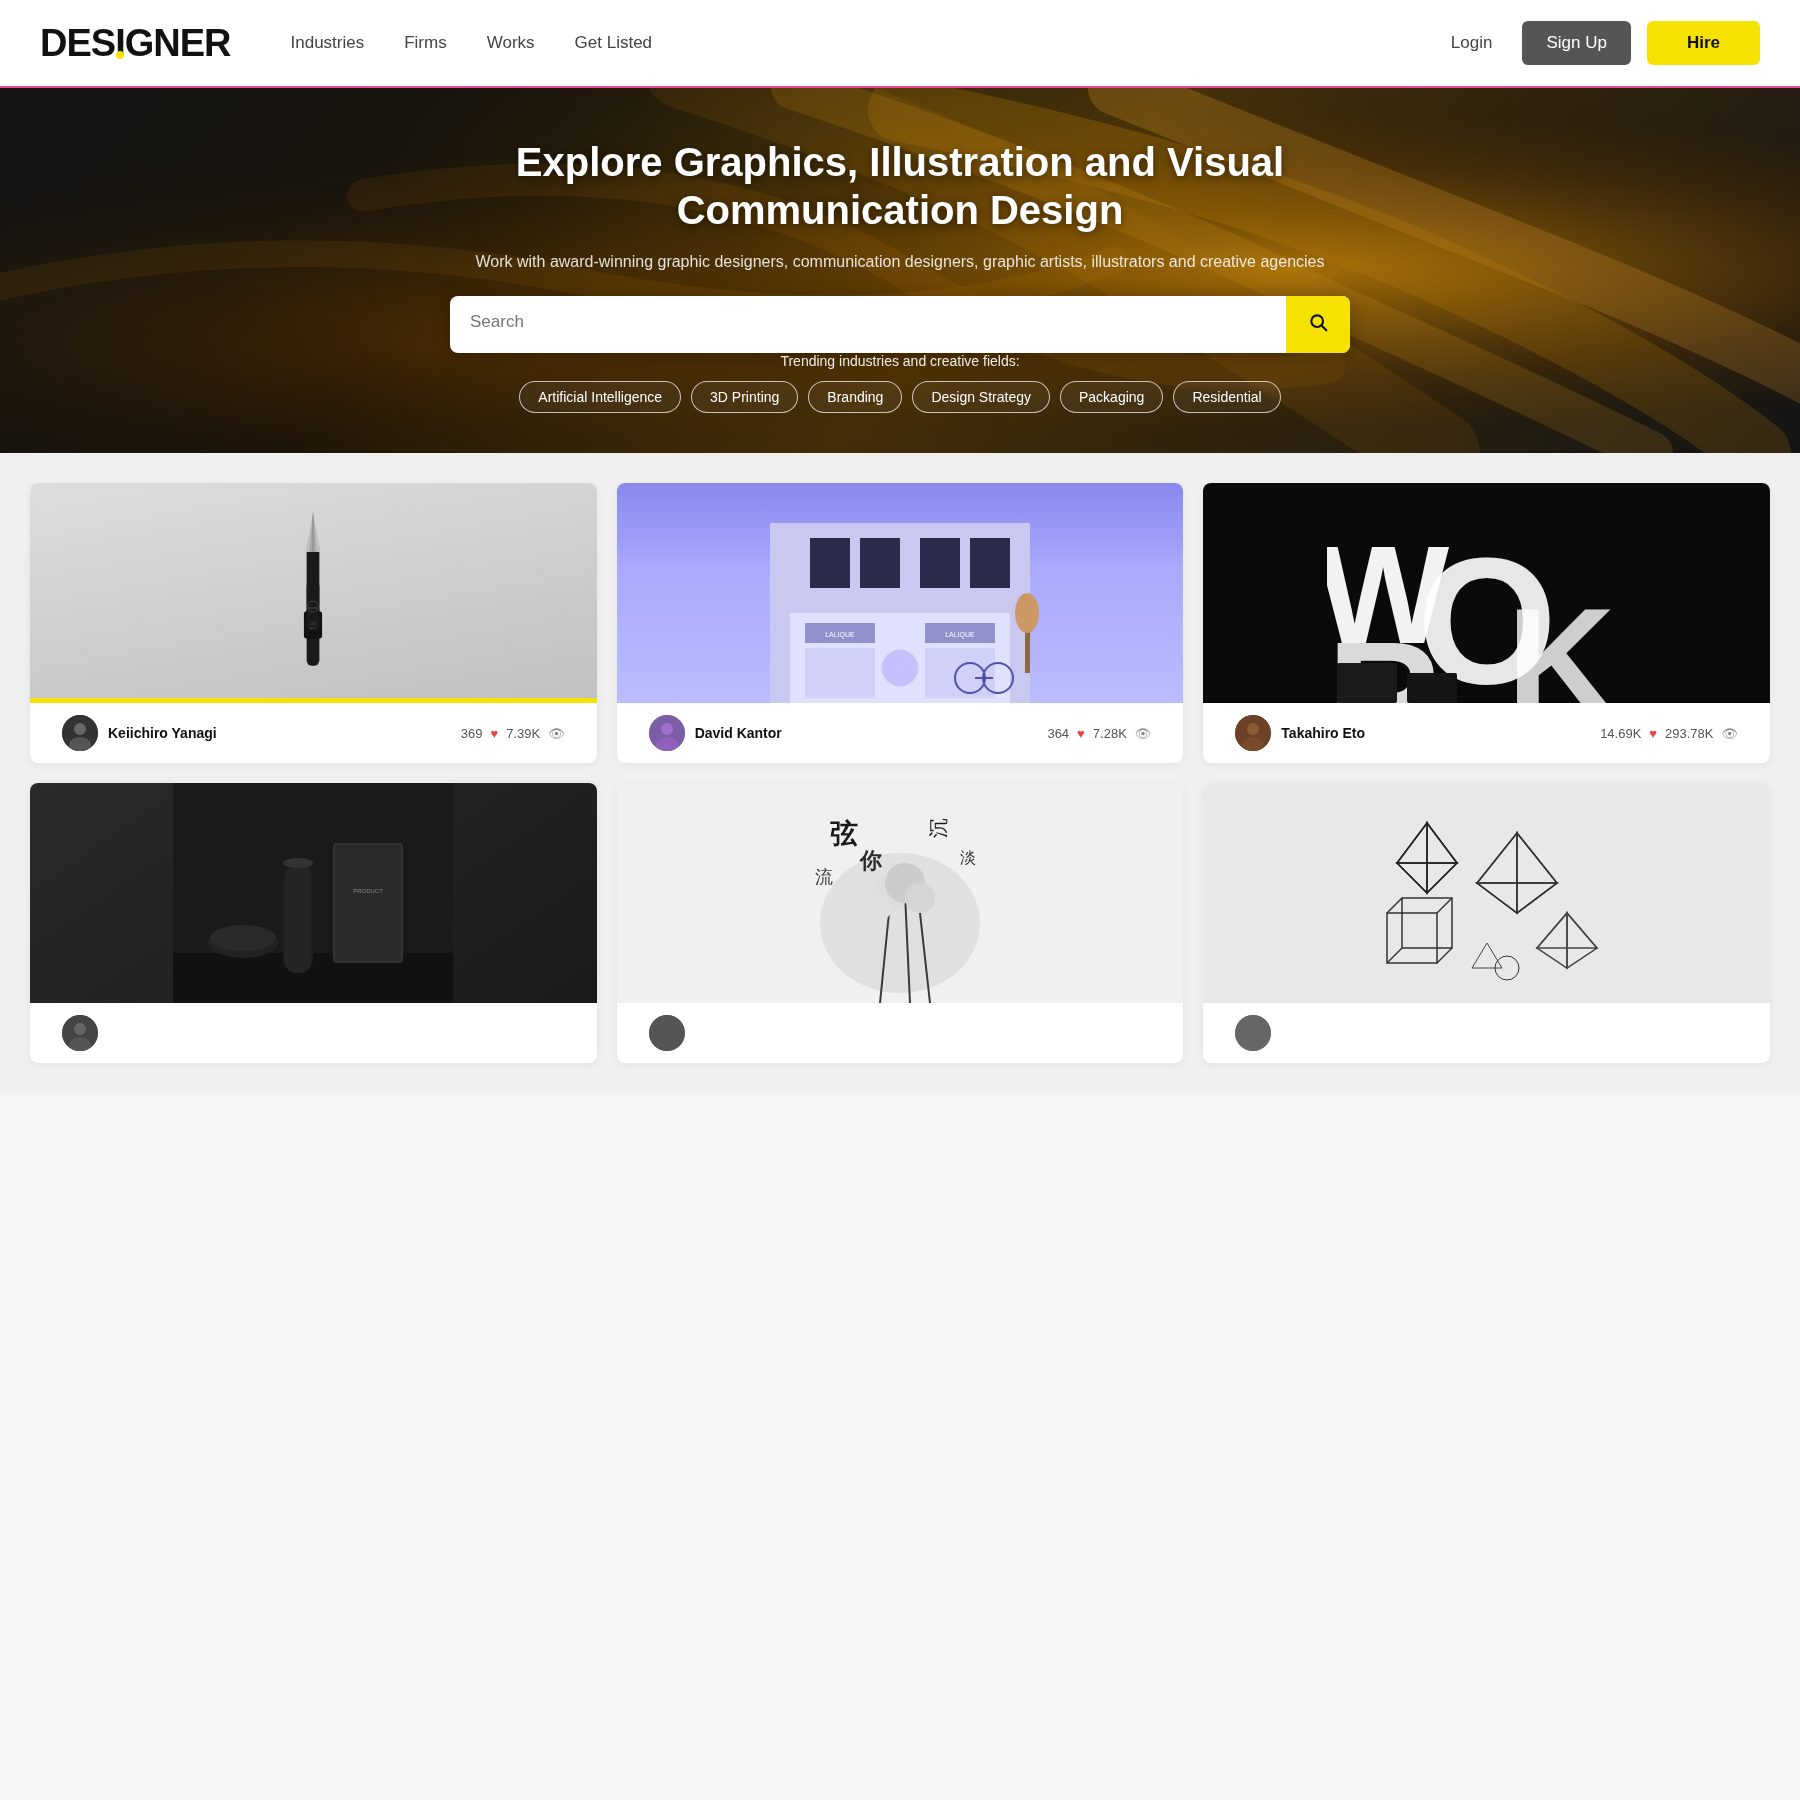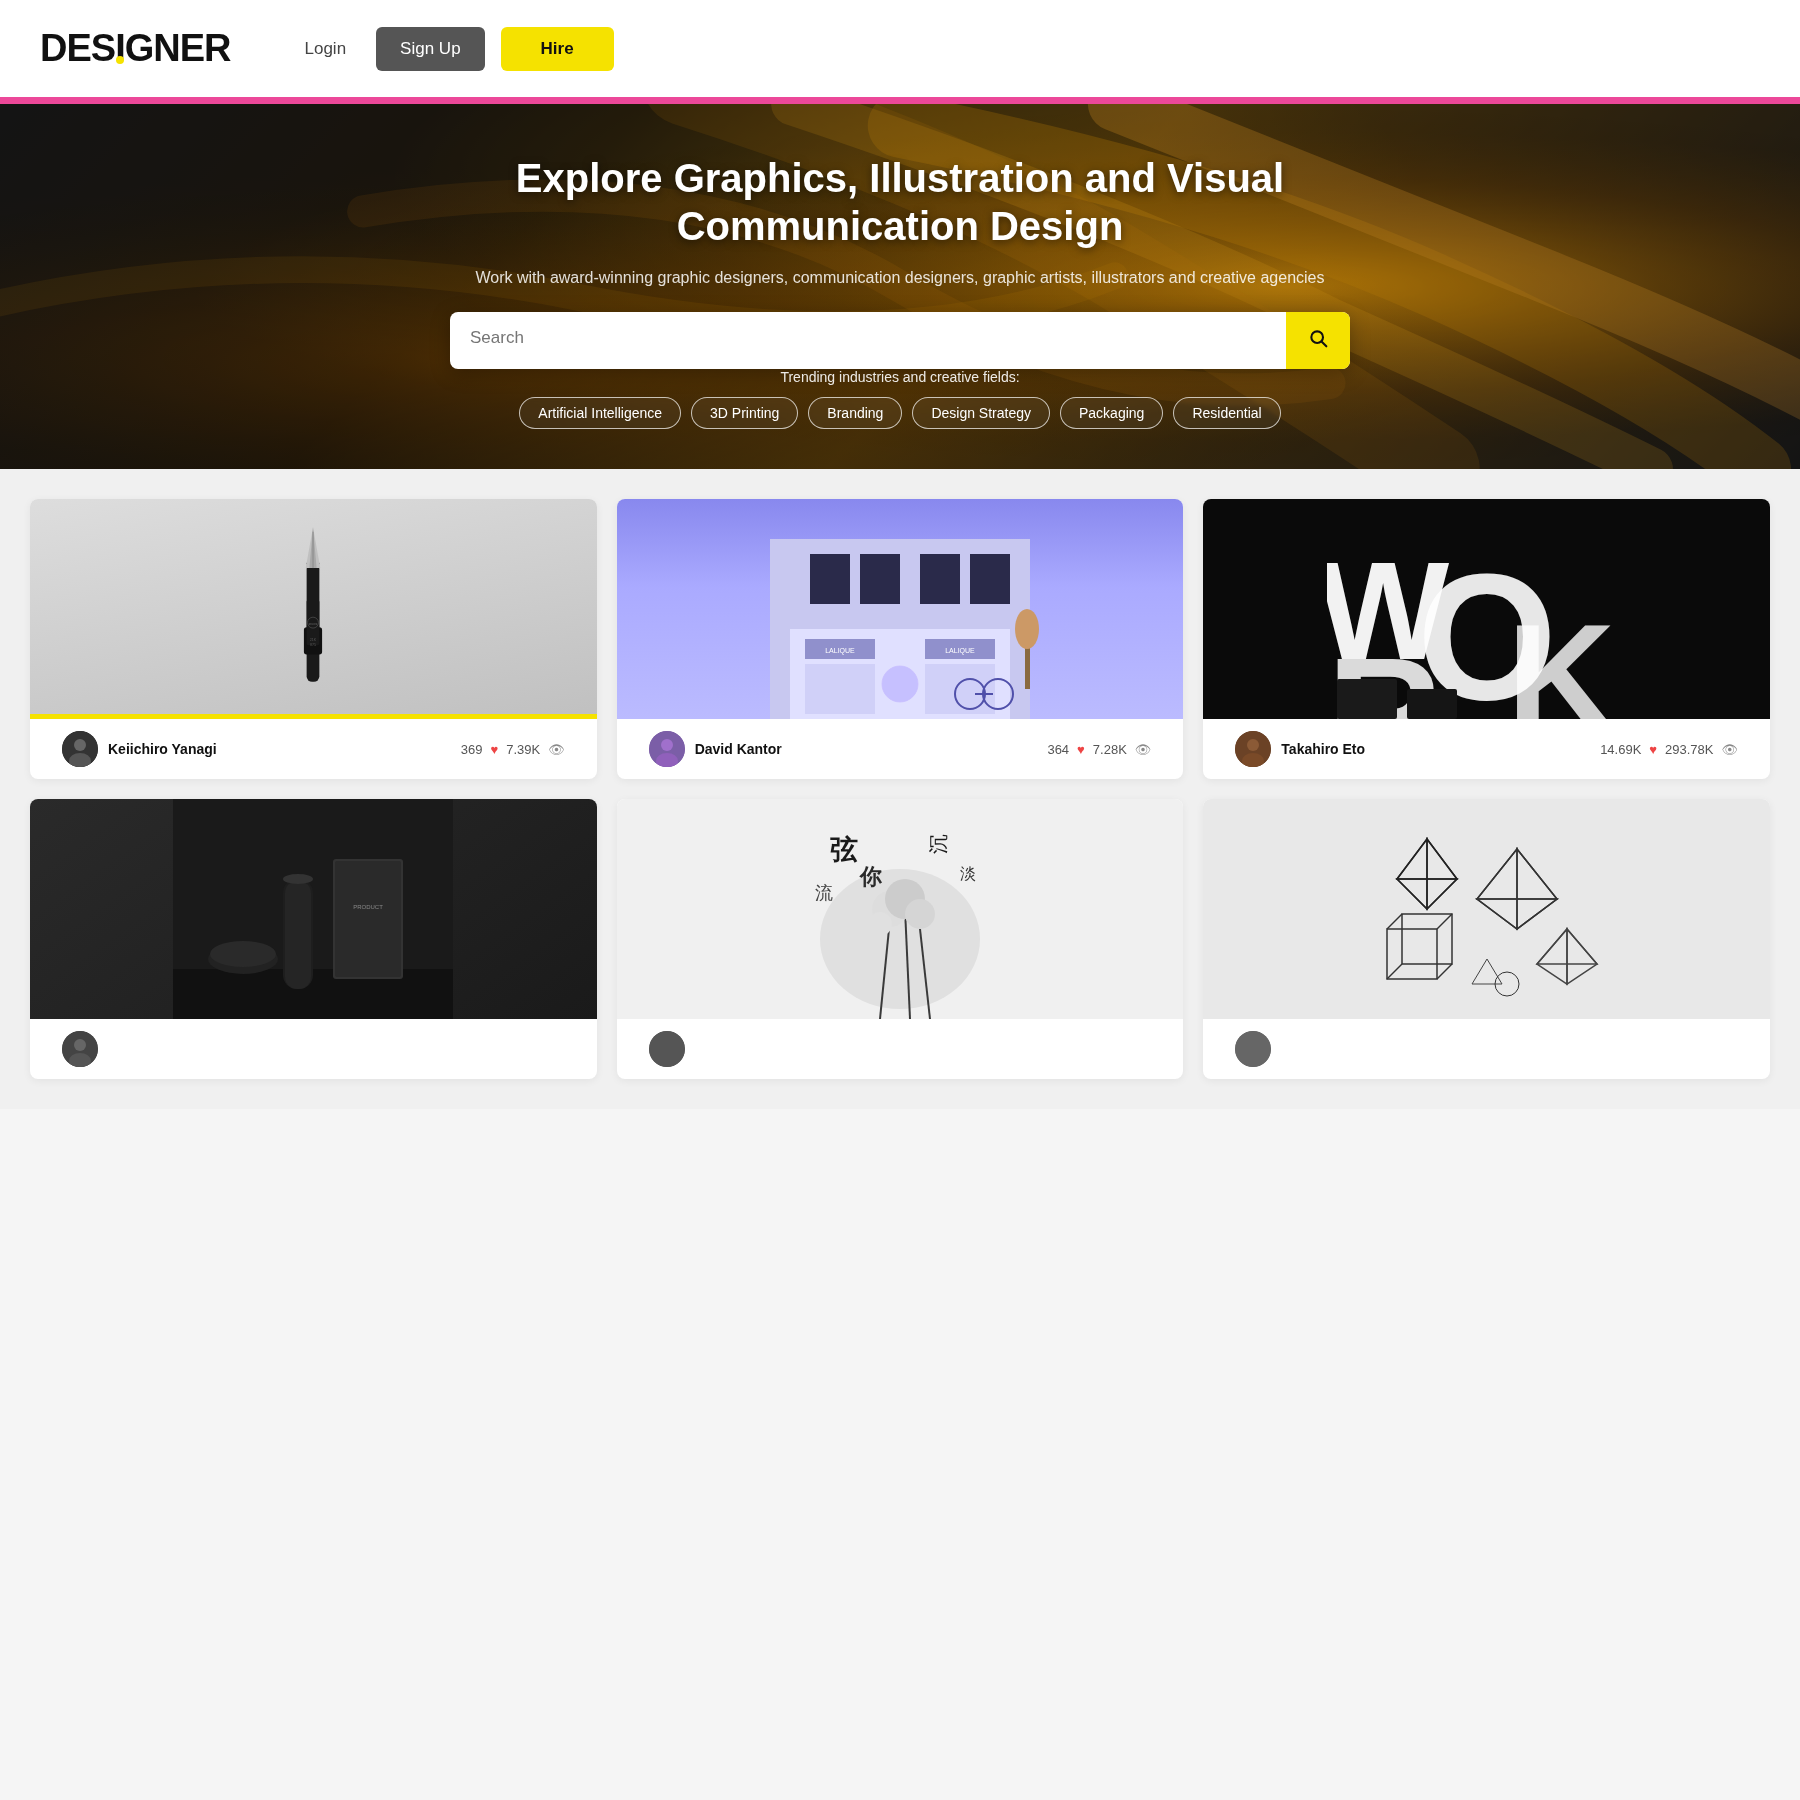--- a/index.html
+++ b/index.html
@@ -4,22 +4,22 @@
   <style>
     * { box-sizing: border-box; margin: 0; padding: 0; }
     body { font-family: -apple-system, BlinkMacSystemFont, 'Segoe UI', Helvetica, Arial, sans-serif; background: #f5f5f5; }
 
     
     .header {
       background: #fff;
       display: flex;
       align-items: center;
       padding: 0 40px;
-      height: 104px;
-      border-bottom: 7px solid #ec4899;
+      height: 88px;
+      border-bottom: 2px solid #ec4899;
     }
     .logo {
       font-size: 38px;
       font-weight: 900;
       letter-spacing: -1px;
       color: #111;
       text-decoration: none;
       margin-right: 60px;
       white-space: nowrap;
     }
@@ -217,20 +217,26 @@
     
     .av-dark { background: #222; }
   </style>
 </head>
 <body>
 
 <header class="header">
   <a class="logo" href="#">
     <span style="color:#111">DES</span><span style="color:#111; position:relative; display:inline-block;">I<span style="position:absolute;bottom:6px;left:50%;transform:translateX(-50%);width:8px;height:8px;background:#f5e200;border-radius:50%;display:block;"></span></span><span style="color:#111">GNER</span>
   </a>
+  <nav class="nav">
+    <a href="#">Industries</a>
+    <a href="#">Firms</a>
+    <a href="#">Works</a>
+    <a href="#">Get Listed</a>
+  </nav>
   <div class="header-actions">
     <button class="btn-login">Login</button>
     <button class="btn-signup">Sign Up</button>
     <button class="btn-hire">Hire</button>
   </div>
 </header>
 
 <section class="hero">
   <div class="hero-bg">
 

